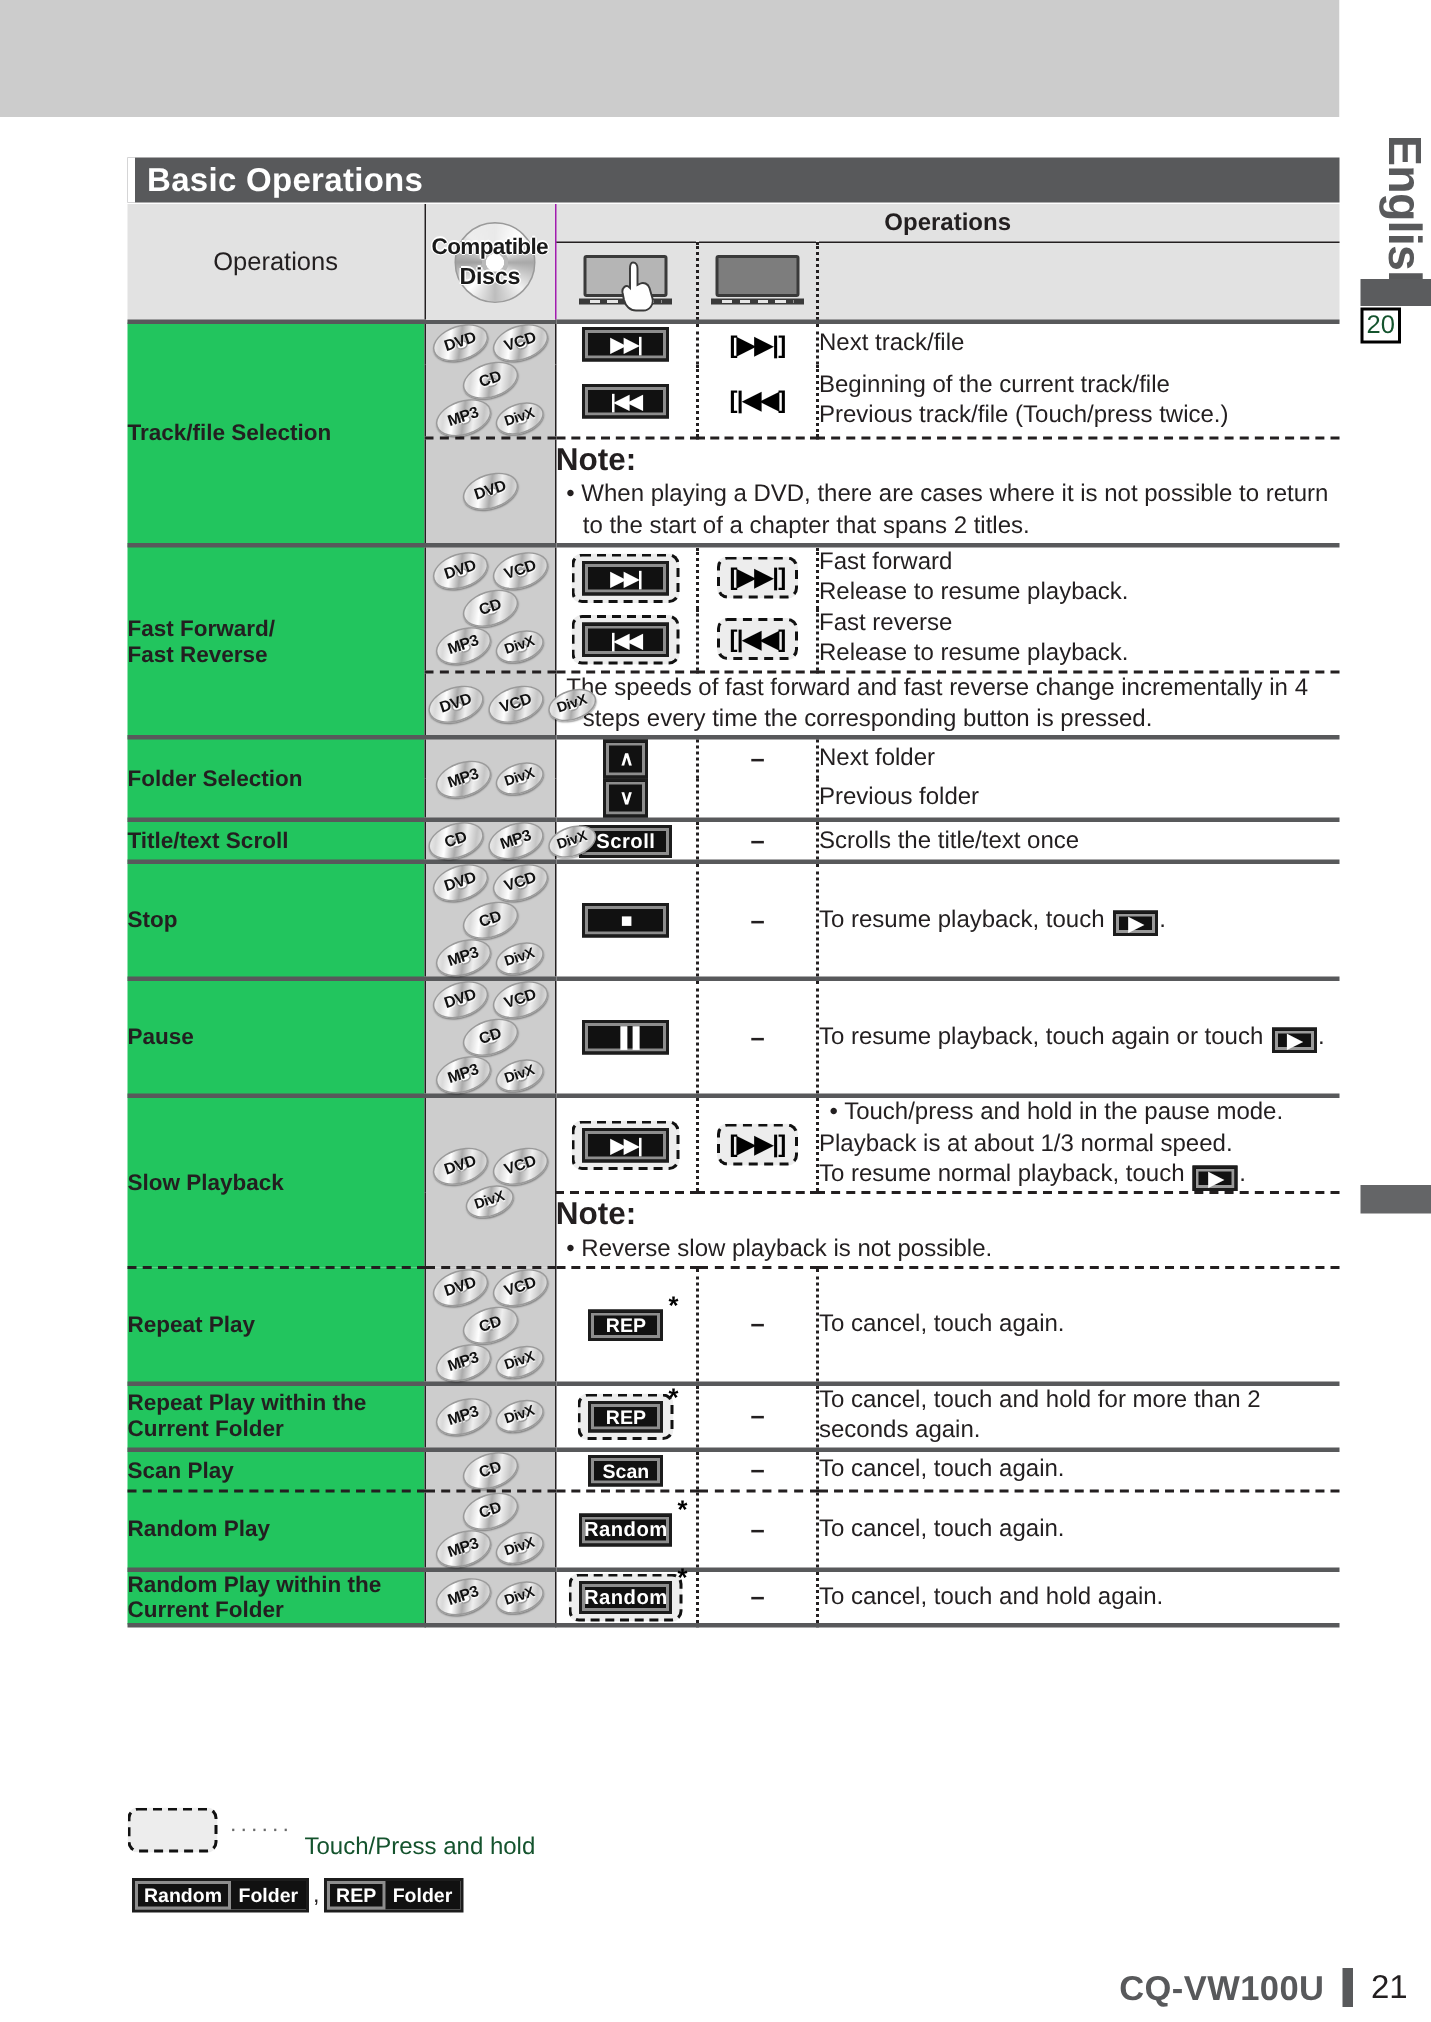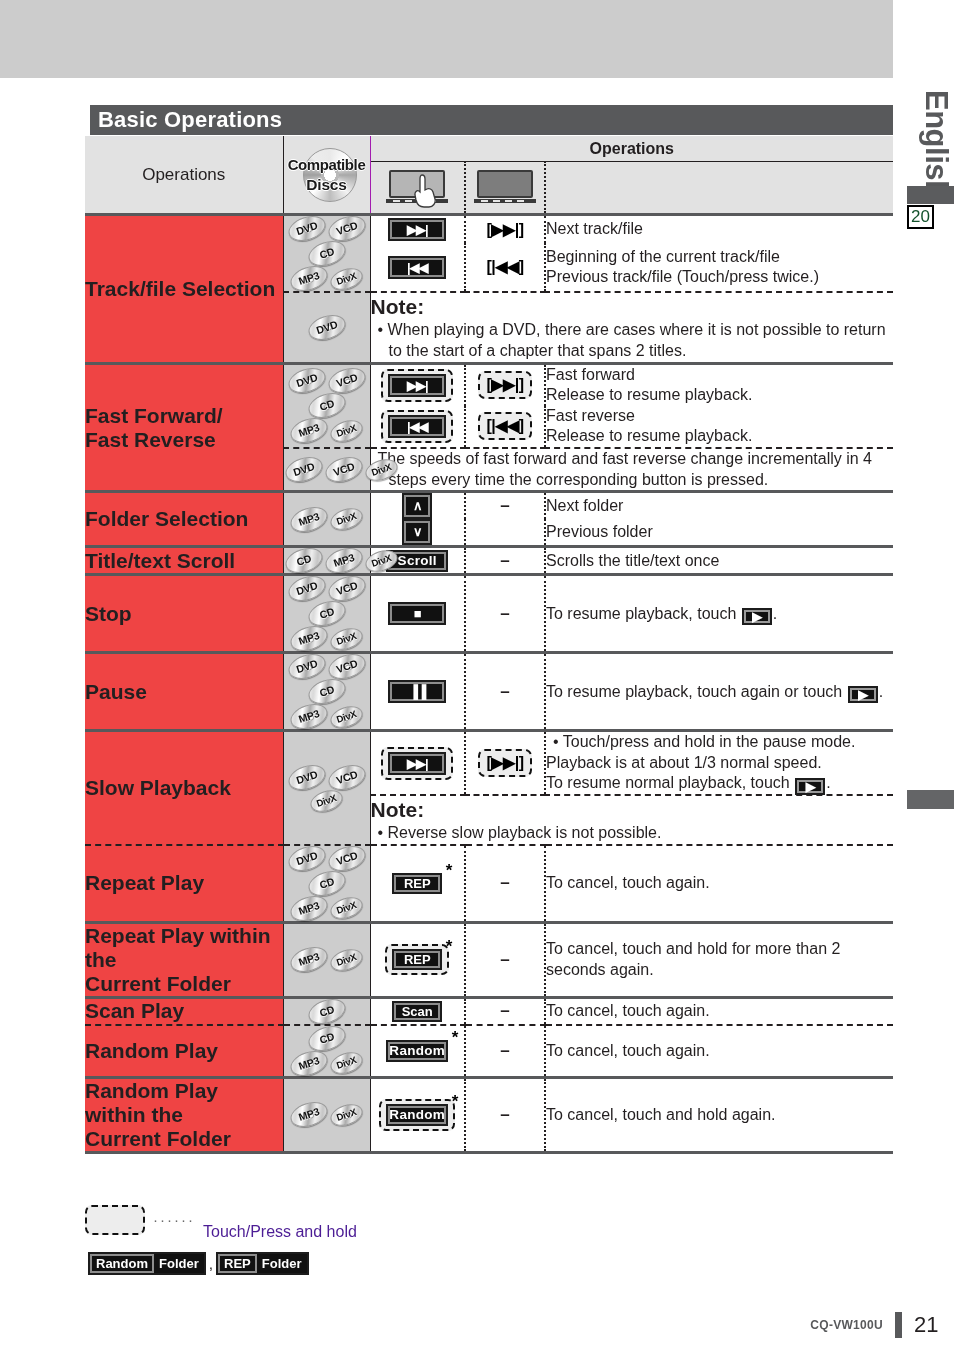--- a/index.html
+++ b/index.html
@@ -60,21 +60,21 @@
     height:25px;border-bottom:1px solid #231f20;
   }
   .hdr-icons{height:51px;}
   .hdr-icon-cell{border-right:2px dotted #231f20;text-align:center;}
   .hdr-icon-cell.last{border-right:none;}
 
   .rowline td{border-top:3px solid #58595b;}
   .dashline td{border-top:2px dashed #231f20;}
 
   .opname{
-    background:#ef4444;color:#231f20;font-size:21px;font-weight:bold;
+    background:#22c55e;color:#231f20;font-size:15px;font-weight:bold;
     padding:8px 0 8px 12px;border-right:1px solid #231f20;vertical-align:top;
   }
   .opname.mid{vertical-align:middle;}
   .disccell{
     background:#cdcdcd;border-right:1px solid #231f20;text-align:center;padding:4px 0;
   }
   .touchcell{border-right:2px dotted #231f20;text-align:center;padding:5px 0;}
   .remcell{border-right:2px dotted #231f20;text-align:center;padding:5px 0;
            font-size:17px;font-weight:bold;color:#000;}
   .desccell{padding:6px 10px;font-size:16px;color:#231f20;line-height:1.28;}
@@ -179,35 +179,35 @@
   .remtxt{font-size:16px;font-weight:bold;color:#000;letter-spacing:-0.5px;}
   .dash{font-size:17px;color:#231f20;}
 
   
   .legend{position:absolute;left:85px;top:1198px;width:808px;}
   .legend .lrow{display:flex;align-items:center;}
   .legend .lbox{
     width:56px;height:26px;border:2.5px dashed #111;border-radius:7px;background:#ededed;
   }
   .legend .ldots{margin:0 8px;letter-spacing:2px;color:#6a6a6a;font-size:15px;}
-  .legend .ltext{font-size:16px;color:#4c1d95;margin-top:25px;}
+  .legend .ltext{font-size:16px;color:#14532d;margin-top:25px;}
   .footnote{
     position:absolute;left:85px;top:1252px;width:808px;
     font-size:15.5px;color:#231f20;display:flex;align-items:center;
   }
   .combo{display:inline-flex;vertical-align:middle;margin:0 3px;border:2px solid #1c1c1c;}
   .combo .a{background:#111;color:#fff;font-weight:bold;font-size:13px;
     padding:2px 6px;box-shadow:inset 0 0 0 2px #8d8d8d;}
   .combo .b{background:#111;color:#fff;font-weight:bold;font-size:13px;padding:2px 5px;}
 
   .footer{
     position:absolute;left:0;top:1305px;width:954px;height:40px;
     display:flex;align-items:center;justify-content:flex-end;
   }
-  .footer .model{font-size:12px;font-weight:bold;color:#58595b;letter-spacing:.3px;}
+  .footer .model{font-size:23px;font-weight:bold;color:#58595b;letter-spacing:.3px;}
   .footer .vbar{width:7px;height:26px;background:#58595b;margin:0 12px;}
   .footer .pg{font-size:22px;color:#231f20;width:40px;text-align:left;}
 </style>
 </head>
 <body>
 
 <div class="topband"></div>
 <div class="side"></div>
 
 <div class="english">English</div>

